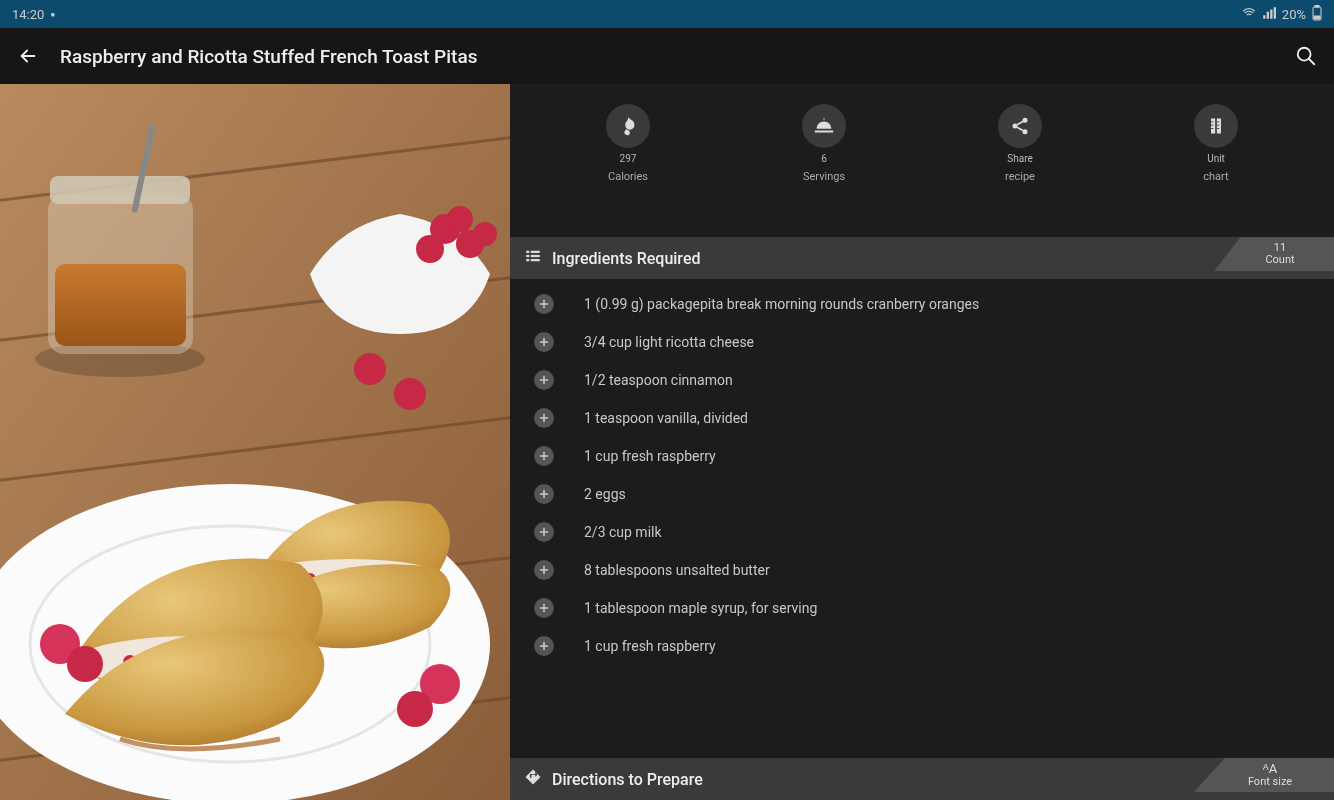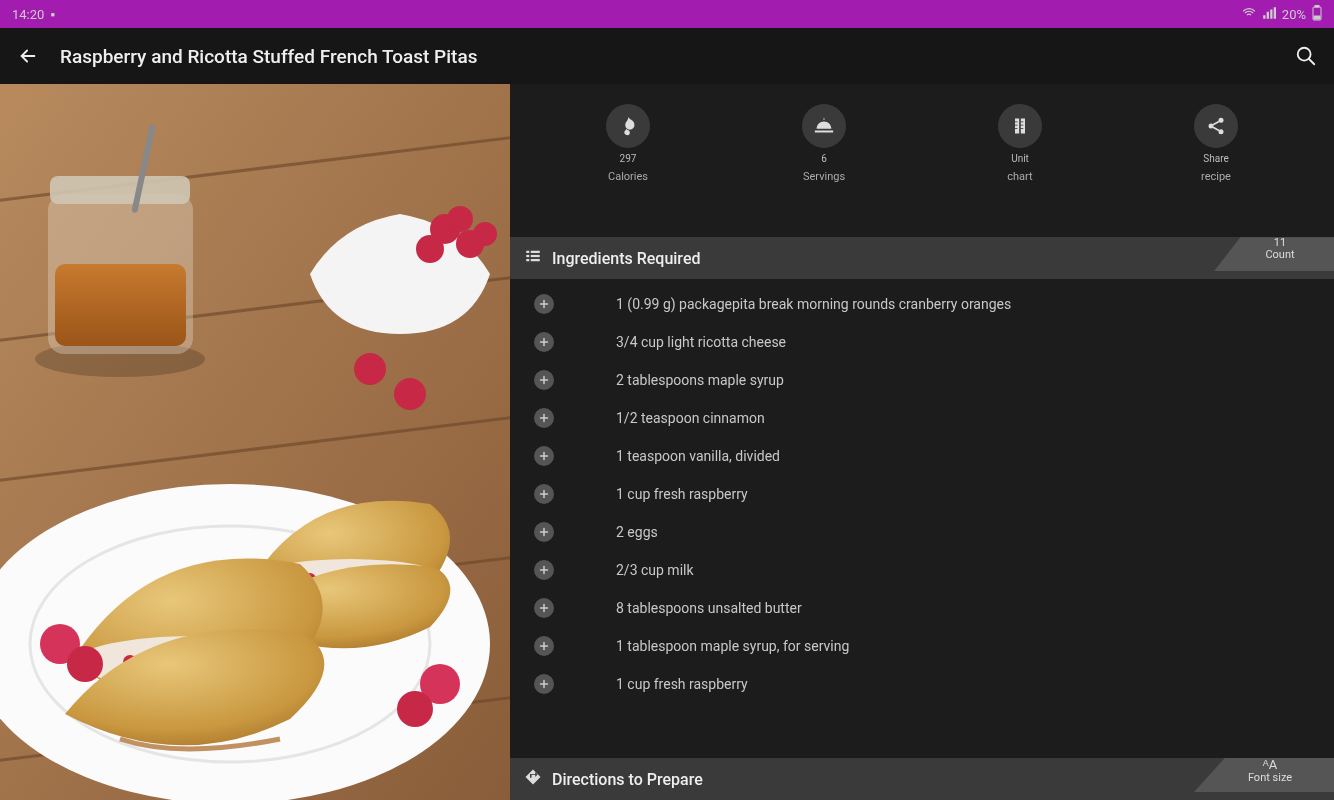--- a/index.html
+++ b/index.html
@@ -14,21 +14,21 @@
 
 
 .status-bar {
   height: 28px;
   display: flex;
   justify-content: space-between;
   align-items: center;
   padding: 8px 12px;
   font-size: 13px;
   color: #ccc;
-  background: #a21caf;
+  background: #0c4a6e;
 }
 .status-left, .status-right { display: flex; align-items: center; gap: 6px; }
 
 
 .app-bar {
   height: 56px;
   background: #161616;
   display: flex;
   align-items: center;
   padding: 16px 16px;
@@ -96,38 +96,38 @@
   position: absolute;
   right: 0;
   top: 0;
   bottom: 8px;
   width: 120px;
   background: #555;
   clip-path: polygon(22% 0, 100% 0, 100% 100%, 0 100%);
   display: flex;
   flex-direction: column;
   align-items: center;
+  justify-content: center;
   font-size: 11px;
   color: #ddd;
   line-height: 1.1;
   padding-left: 12px;
 }
 .section-header.footer .sh-chip { width: 140px; }
 
 
 .ingredients {
   flex: 1;
   overflow-y: auto;
   padding: 6px 0;
 }
 .ing-row {
   display: flex;
   align-items: center;
   padding: 9px 24px;
-  gap: 32px;
 }
 .ing-row .plus {
   width: 20px; height: 20px;
   border-radius: 50%;
   background: #555;
   display: flex; align-items: center; justify-content: center;
   cursor: pointer;
   flex-shrink: 0;
 }
 .ing-row .ing-text {
@@ -286,46 +286,46 @@
           <svg width="22" height="22" viewBox="0 0 24 24" fill="#ddd">
               <path d="M12 3l1 2h-2zM4 15c0-5 4-8 8-8s8 3 8 8H4zM2 17h20v2H2z"></path>
             </svg>
         </div>
         <span class="m-val">6</span>
         <span class="m-lab">Servings</span>
       </div>
       <div class="metric">
         <div class="circle">
           <svg width="20" height="20" viewBox="0 0 24 24" fill="#ddd">
+              <circle cx="18" cy="5" r="3"></circle>
+              <circle cx="6" cy="12" r="3"></circle>
+              <circle cx="18" cy="19" r="3"></circle>
+              <path d="M8.5 10.5l7-4M8.5 13.5l7 4" stroke="#ddd" stroke-width="2"></path>
+            </svg>
+        </div>
+        <span class="m-val">Share</span>
+        <span class="m-lab">recipe</span>
+      </div>
+      <div class="metric">
+        <div class="circle">
+          <svg width="20" height="20" viewBox="0 0 24 24" fill="#ddd">
               <rect x="6" y="3" width="5" height="18"></rect>
               <rect x="13" y="3" width="5" height="18"></rect>
               <g stroke="#3a3a3a" stroke-width="1">
                 <line x1="6" y1="7" x2="9" y2="7"></line>
                 <line x1="6" y1="11" x2="9" y2="11"></line>
                 <line x1="6" y1="15" x2="9" y2="15"></line>
                 <line x1="13" y1="7" x2="16" y2="7"></line>
                 <line x1="13" y1="11" x2="16" y2="11"></line>
                 <line x1="13" y1="15" x2="16" y2="15"></line>
               </g>
             </svg>
         </div>
         <span class="m-val">Unit</span>
         <span class="m-lab">chart</span>
-      </div>
-      <div class="metric">
-        <div class="circle">
-          <svg width="20" height="20" viewBox="0 0 24 24" fill="#ddd">
-              <circle cx="18" cy="5" r="3"></circle>
-              <circle cx="6" cy="12" r="3"></circle>
-              <circle cx="18" cy="19" r="3"></circle>
-              <path d="M8.5 10.5l7-4M8.5 13.5l7 4" stroke="#ddd" stroke-width="2"></path>
-            </svg>
-        </div>
-        <span class="m-val">Share</span>
-        <span class="m-lab">recipe</span>
       </div>
     </div>
 
     <div class="section-header">
       <span class="sh-icon">
         <svg width="18" height="18" viewBox="0 0 24 24" fill="#ddd">
             <rect x="3" y="5" width="4" height="3"></rect>
             <rect x="3" y="10.5" width="4" height="3"></rect>
             <rect x="3" y="16" width="4" height="3"></rect>
             <rect x="9" y="5" width="12" height="3"></rect>
@@ -356,28 +356,20 @@
             </svg>
           </div>
           <span class="ing-text">3/4 cup light ricotta cheese</span>
         </div>
         <div class="ing-row">
           <div class="plus">
             <svg width="12" height="12" viewBox="0 0 24 24" stroke="#ccc" stroke-width="3" stroke-linecap="round">
               <path d="M12 5v14M5 12h14"></path>
             </svg>
           </div>
-          <span class="ing-text">2 tablespoons maple syrup</span>
-        </div>
-        <div class="ing-row">
-          <div class="plus">
-            <svg width="12" height="12" viewBox="0 0 24 24" stroke="#ccc" stroke-width="3" stroke-linecap="round">
-              <path d="M12 5v14M5 12h14"></path>
-            </svg>
-          </div>
           <span class="ing-text">1/2 teaspoon cinnamon</span>
         </div>
         <div class="ing-row">
           <div class="plus">
             <svg width="12" height="12" viewBox="0 0 24 24" stroke="#ccc" stroke-width="3" stroke-linecap="round">
               <path d="M12 5v14M5 12h14"></path>
             </svg>
           </div>
           <span class="ing-text">1 teaspoon vanilla, divided</span>
         </div>

